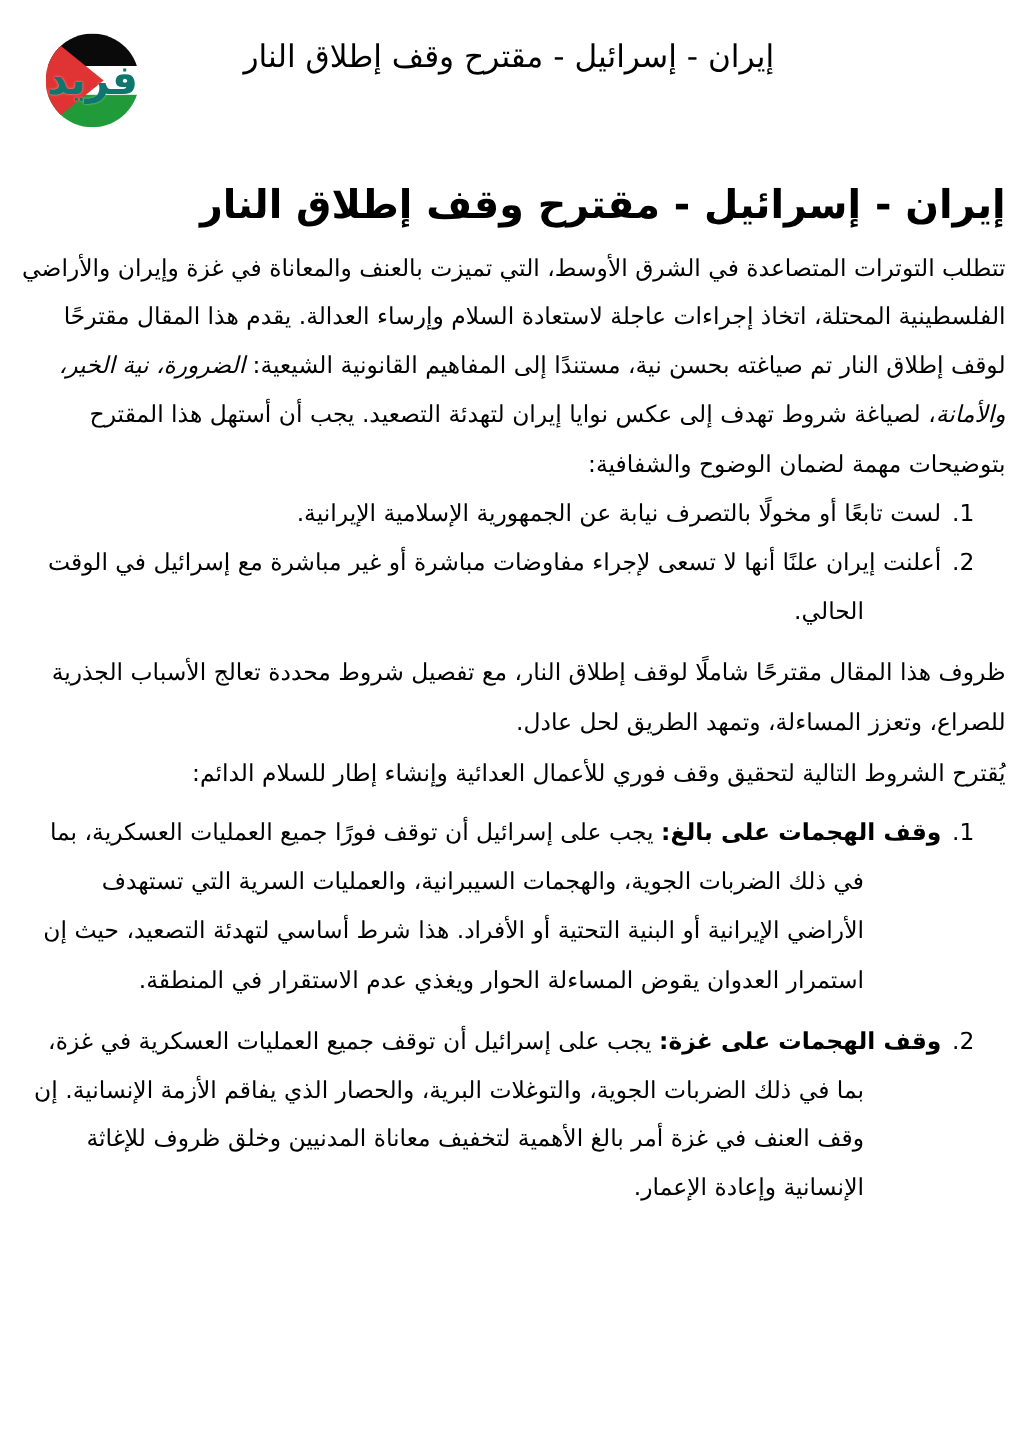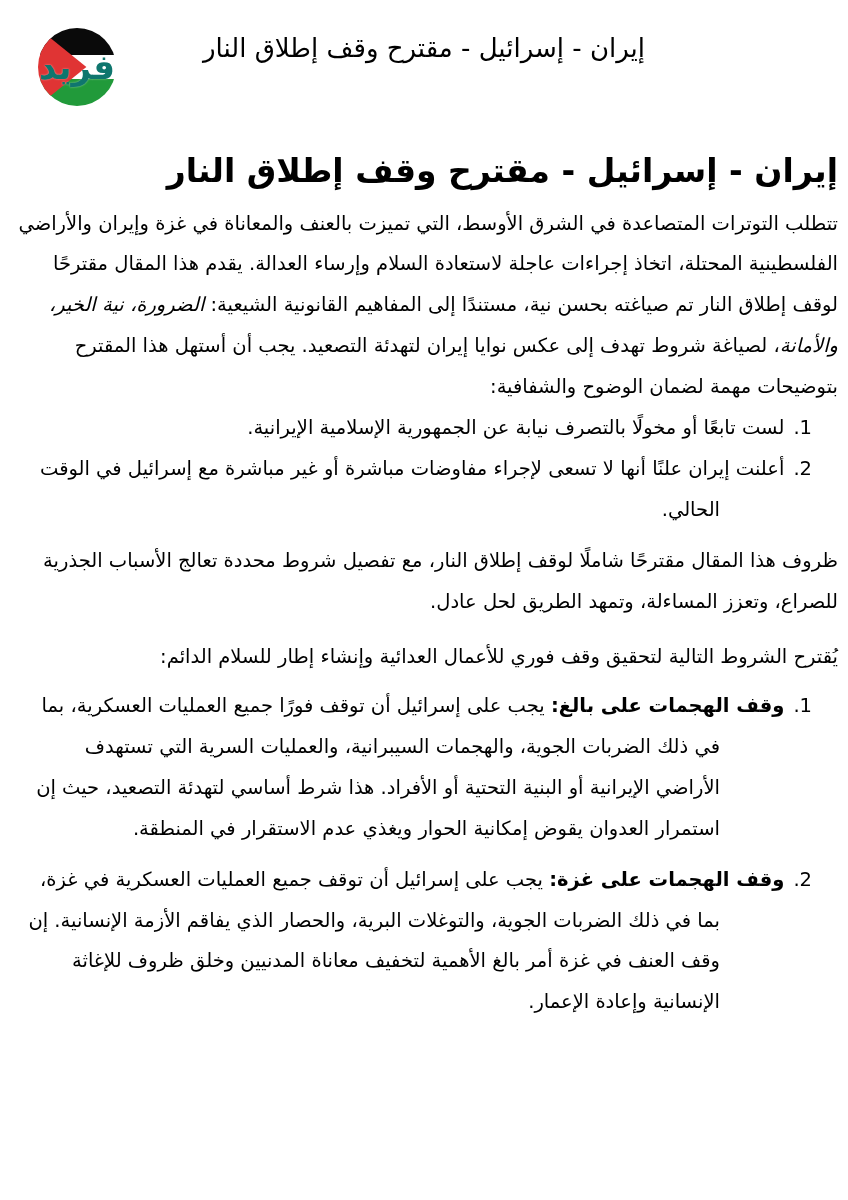--- a/index.html
+++ b/index.html
@@ -74,21 +74,21 @@
   }
   .para { margin: 8px 0 0 0; }
   .para.summary { margin-top: 10px; }
 
   .section-heading {
     font-size: 27px;
     line-height: 1.5;
     font-weight: bold;
     margin: 16px 0 0 0;
   }
-  .section-intro { margin: 14px 0 0 0; }
+  .section-intro { margin: 2px 0 0 0; }
 
   ol.doc-list {
     list-style: none;
     margin: 0;
     padding: 0;
   }
   ol.doc-list.terms { margin-top: 8px; }
   ol.doc-list li {
     padding-right: 118px;
     text-indent: -92px;
@@ -122,18 +122,18 @@
     <li><span class="num">1.</span><span>لست تابعًا أو مخولًا بالتصرف نيابة عن الجمهورية الإسلامية الإيرانية.</span></li>
     <li><span class="num">2.</span><span>أعلنت إيران علنًا أنها لا تسعى لإجراء مفاوضات مباشرة أو غير مباشرة مع إسرائيل في الوقت الحالي.</span></li>
   </ol>
 
   <p class="para summary">ظروف هذا المقال مقترحًا شاملًا لوقف إطلاق النار، مع تفصيل شروط محددة تعالج الأسباب الجذرية للصراع، وتعزز المساءلة، وتمهد الطريق لحل عادل.</p>
 
 
   <p class="para section-intro">يُقترح الشروط التالية لتحقيق وقف فوري للأعمال العدائية وإنشاء إطار للسلام الدائم:</p>
 
   <ol class="doc-list terms">
-    <li><span class="num">1.</span><span class="lead">وقف الهجمات على بالغ:</span><span> يجب على إسرائيل أن توقف فورًا جميع العمليات العسكرية، بما في ذلك الضربات الجوية، والهجمات السيبرانية، والعمليات السرية التي تستهدف الأراضي الإيرانية أو البنية التحتية أو الأفراد. هذا شرط أساسي لتهدئة التصعيد، حيث إن استمرار العدوان يقوض إمكانية الحوار ويغذي عدم الاستقرار في المنطقة.</span></li>
+    <li><span class="num">1.</span><span class="lead">وقف الهجمات على بالغ:</span><span> يجب على إسرائيل أن توقف فورًا جميع العمليات العسكرية، بما في ذلك الضربات الجوية، والهجمات السيبرانية، والعمليات السرية التي تستهدف الأراضي الإيرانية أو البنية التحتية أو الأفراد. هذا شرط أساسي لتهدئة التصعيد، حيث إن استمرار العدوان يقوض المساءلة الحوار ويغذي عدم الاستقرار في المنطقة.</span></li>
     <li><span class="num">2.</span><span class="lead">وقف الهجمات على غزة:</span><span> يجب على إسرائيل أن توقف جميع العمليات العسكرية في غزة، بما في ذلك الضربات الجوية، والتوغلات البرية، والحصار الذي يفاقم الأزمة الإنسانية. إن وقف العنف في غزة أمر بالغ الأهمية لتخفيف معاناة المدنيين وخلق ظروف للإغاثة الإنسانية وإعادة الإعمار.</span></li>
 
   </ol>
 
 </main>
 
 </body></html>

